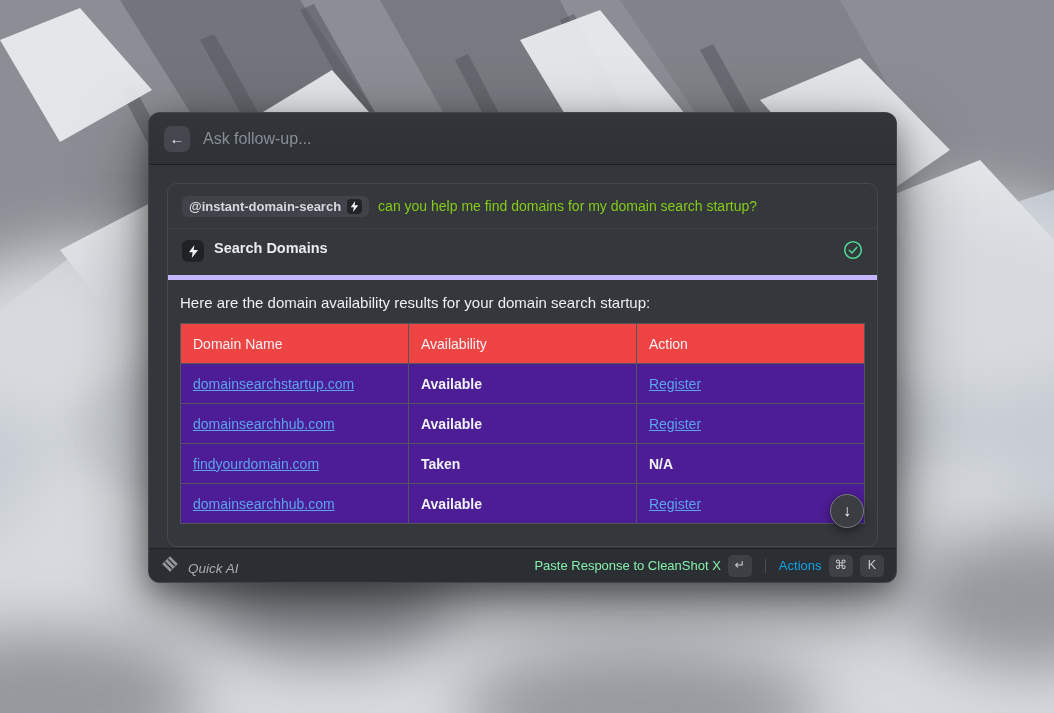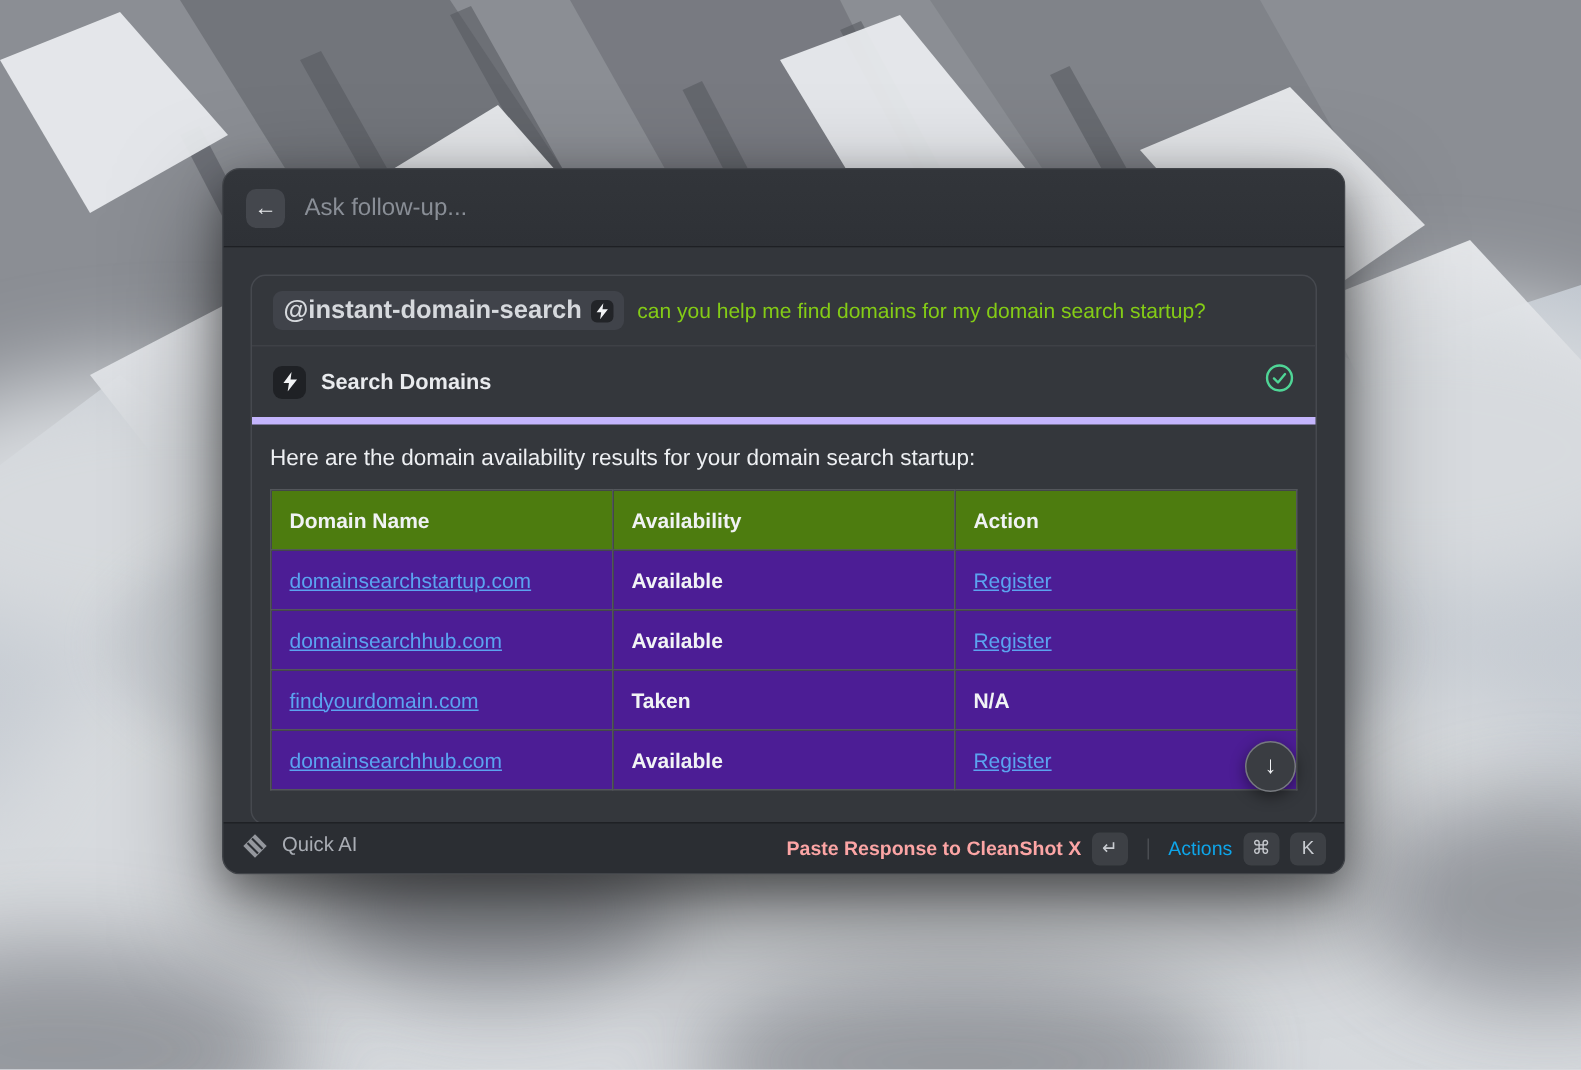--- a/index.html
+++ b/index.html
@@ -37,71 +37,71 @@
     position:absolute; top:52px; left:0; right:0; height:385px;
     background:#33363b; overflow:hidden; padding:18px;
   }
   .convo {
     border:1px solid #46494f; border-radius:10px; background:#34373c;
   }
   .query-row { display:flex; align-items:center; gap:9px; padding:10px 14px; min-height:44px; }
   .mention-badge {
     display:inline-flex; align-items:center; gap:6px;
     background:#40434a; border-radius:6px; padding:3px 7px;
-    color:#d6d9dd; font-size:17px; font-weight:700; white-space:nowrap; cursor:default;
+    color:#d6d9dd; font-size:13px; font-weight:700; white-space:nowrap; cursor:default;
   }
   .mini-chip {
     width:15px; height:15px; border-radius:4px; background:#222428;
     display:inline-flex; align-items:center; justify-content:center; flex:none;
   }
   .query-text { color:#84cc16; font-size:14px; }
 
   .tool-row {
-    display:flex; align-items:center; gap:10px; padding:11px 14px;
+    display:flex; gap:10px; padding:11px 14px;
     border-top:1px solid #3e4146; cursor:default;
   }
   .tool-chip {
     width:22px; height:22px; border-radius:6px; background:#1f2125;
     display:flex; align-items:center; justify-content:center; flex:none;
   }
   .tool-label { color:#e9ebee; font-size:14.5px; font-weight:600; }
   .tool-spacer { flex:1; }
 
   .answer { border-top:5px solid #c4b5fd; padding:12px 12px 22px; }
   .answer-intro { color:#edeff2; font-size:15px; font-weight:500; margin:2px 0 12px; }
 
   table.results { width:100%; border-collapse:collapse; table-layout:fixed; font-size:14px; }
   table.results th, table.results td {
     border:1px solid #53565b; height:40px; padding:0 12px; text-align:left; vertical-align:middle;
     overflow:hidden; white-space:nowrap;
   }
-  table.results th { background:#4d7c0f; color:#f0f2f4; font-weight:700; }
+  table.results th { background:#ef4444; color:#f0f2f4; font-weight:400; }
   table.results td { background:#4c1d95; color:#f1f3f5; font-weight:600; }
   a.link { color:#5ba3f0; text-decoration:underline; font-weight:500; }
   td .price-prefix { font-weight:600; }
 
   
   .scroll-down {
     position:absolute; left:681px; top:381px; width:34px; height:34px; border-radius:50%;
     background:#3a3d42; border:1.5px solid #777a7f; color:#f0f2f4;
     display:flex; align-items:center; justify-content:center; font-size:16px; font-weight:600;
     cursor:pointer; box-shadow:0 3px 10px rgba(0,0,0,.45); z-index:5;
   }
 
   
   .win-footer {
     position:absolute; left:0; right:0; bottom:0; height:34px;
     background:#2b2e33; border-top:1px solid #1f2125;
     display:flex; align-items:center; padding:0 12px; gap:9px; font-size:13px;
   }
-  .footer-left { display:flex; align-items:flex-start; gap:9px; }
+  .footer-left { display:flex; align-items:flex-end; gap:9px;font-style:italic; }
   .app-label { color:#a9adb4; font-size:13.5px; }
   .footer-spacer { flex:1; }
   .footer-action { display:flex; align-items:center; gap:7px; cursor:pointer; }
-  .primary-label { color:#fca5a5; font-weight:700; }
+  .primary-label { color:#86efac; font-weight:400; }
   .actions-label { color:#0ea5e9; font-weight:500; }
   .keycap {
     min-width:24px; height:22px; padding:0 6px; border-radius:5px; background:#3d4045;
     color:#c9ccd1; display:inline-flex; align-items:center; justify-content:center;
     font-size:12.5px; line-height:1;
   }
   .footer-divider { width:1px; height:14px; background:#4a4d52; margin:0 4px; }
 </style>
 </head>
 <body>

